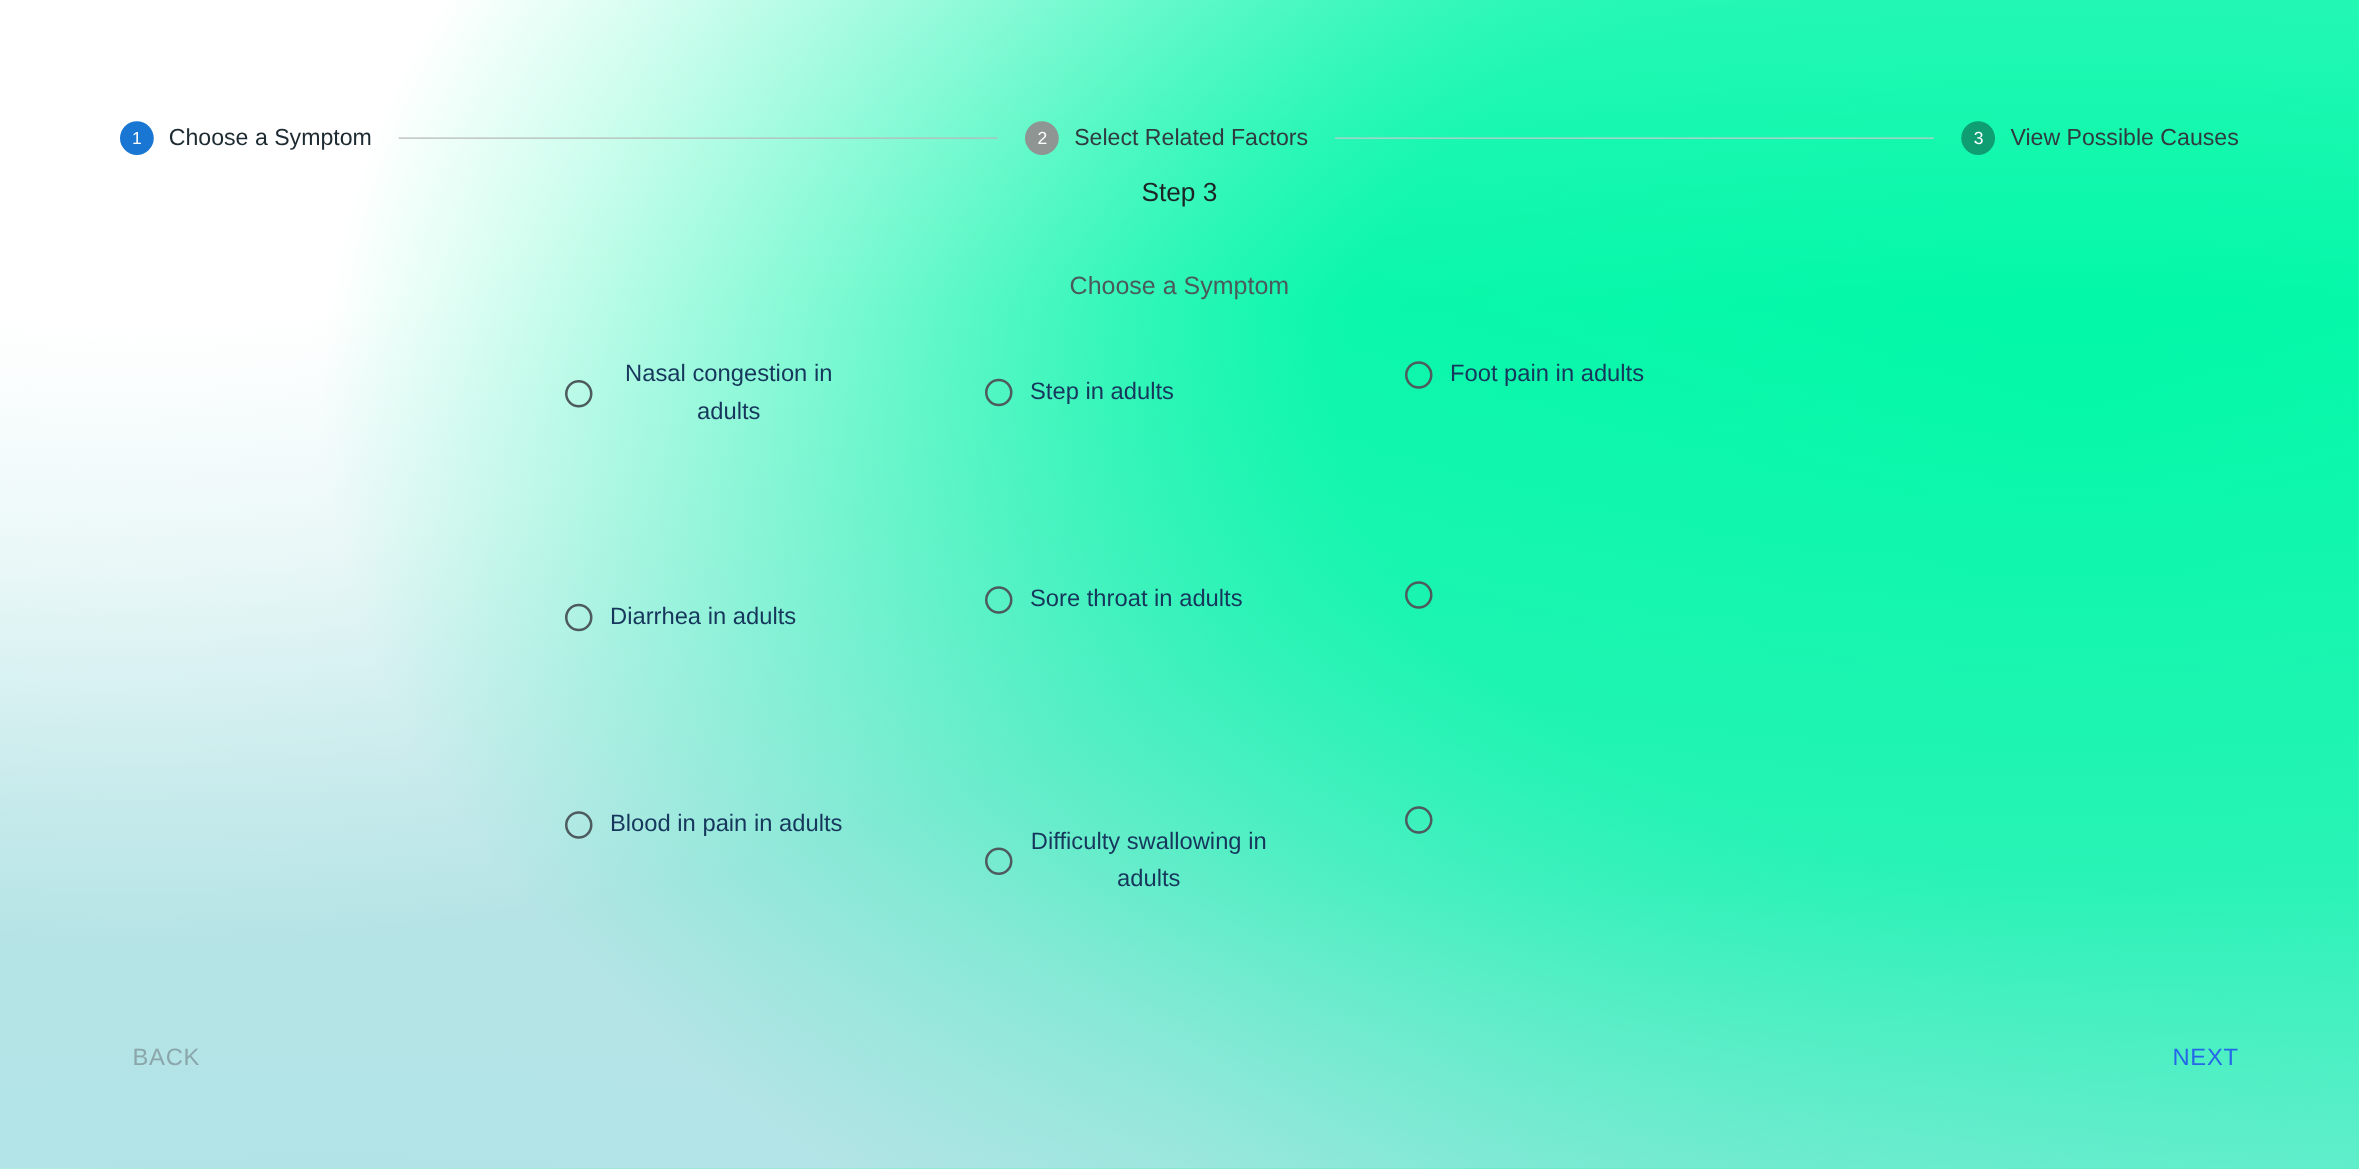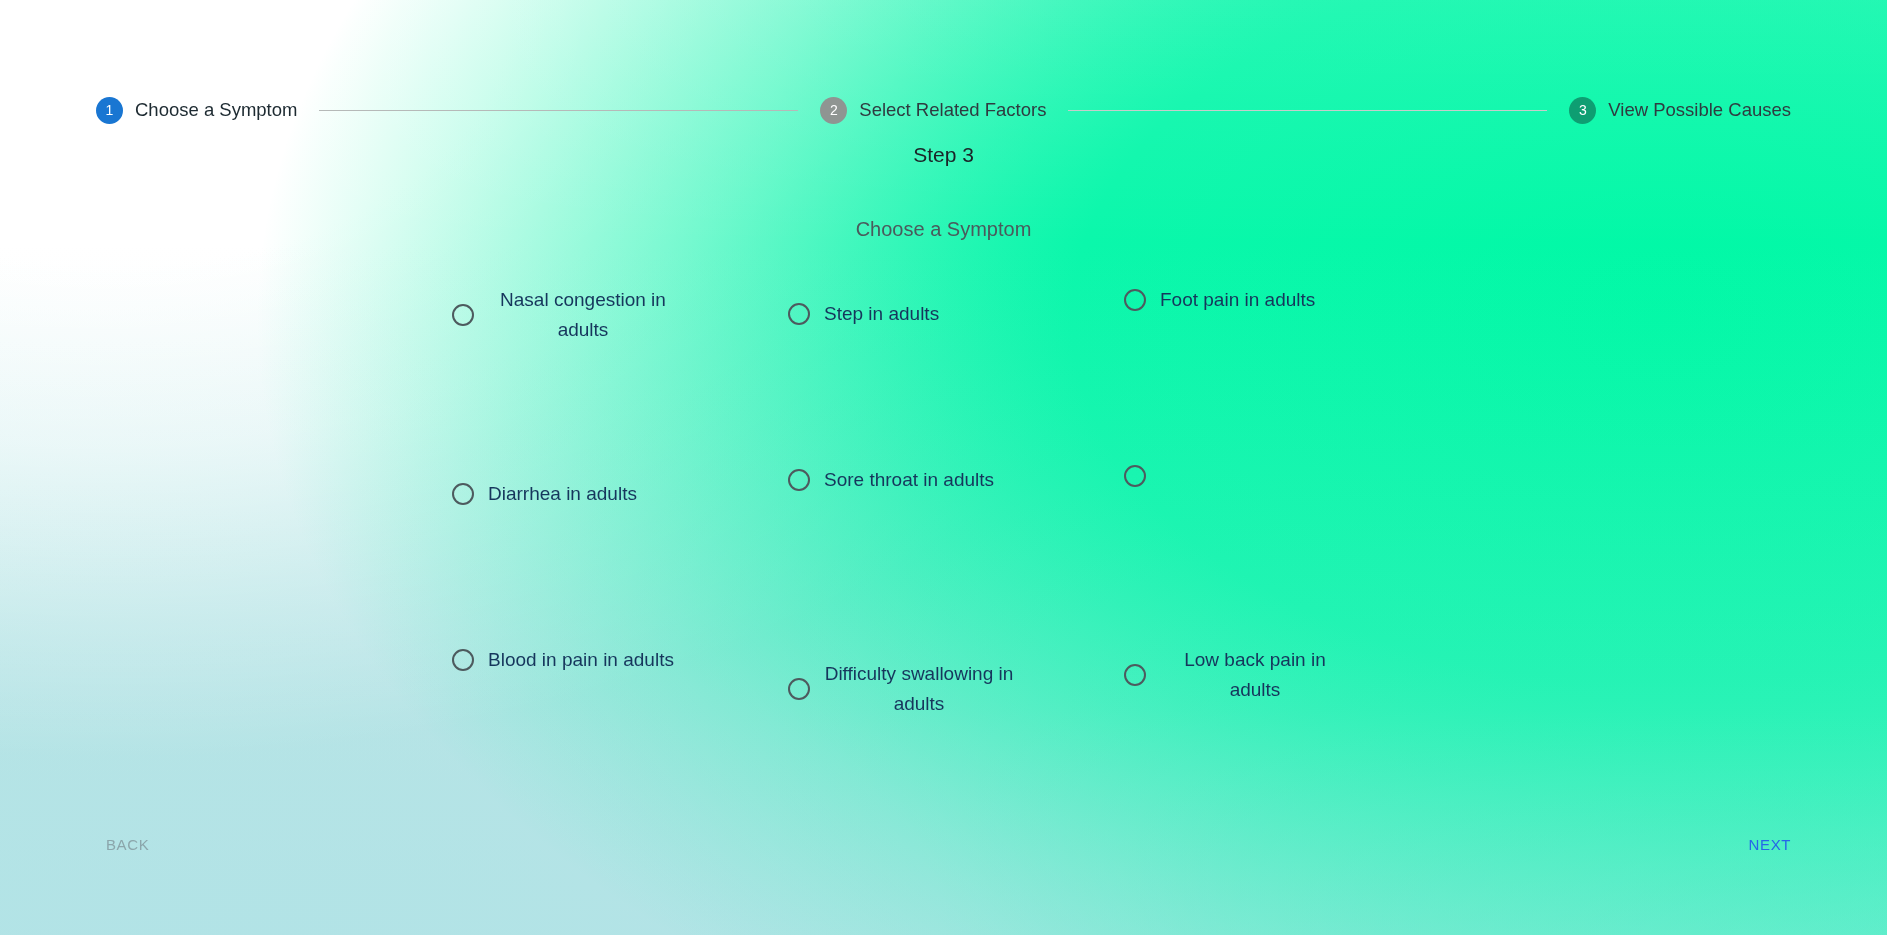--- a/index.html
+++ b/index.html
@@ -148,21 +148,21 @@
   .opt.two-line .opt-label { max-width: 190px; }
 
   
   .o-0 { margin-top: 0px; }
   .o-14 { margin-top: 14px; }
 
   
   .footer-btn {
     position: absolute;
     top: 836px;
-    font-size: 15px;
+    font-size: 19px;
     letter-spacing: 0.6px;
   }
   .back-btn {
     left: 106px;
     color: #8ba6ab;
   }
   .next-btn {
     right: 96px;
     color: #2667e8;
   }
@@ -248,21 +248,20 @@
       </div>
       <div class="opt-col">
         <div class="opt two-line o-14">
           <span class="radio"></span>
           <span class="opt-label">Difficulty swallowing in adults</span>
         </div>
       </div>
       <div class="opt-col">
         <div class="opt two-line o-0">
           <span class="radio"></span>
-          <span class="opt-label">Low back pain in adults</span>
         </div>
       </div>
     </div>
 
   </div>
 
   <div class="footer-btn back-btn">BACK</div>
   <div class="footer-btn next-btn">NEXT</div>
 
 </div>

